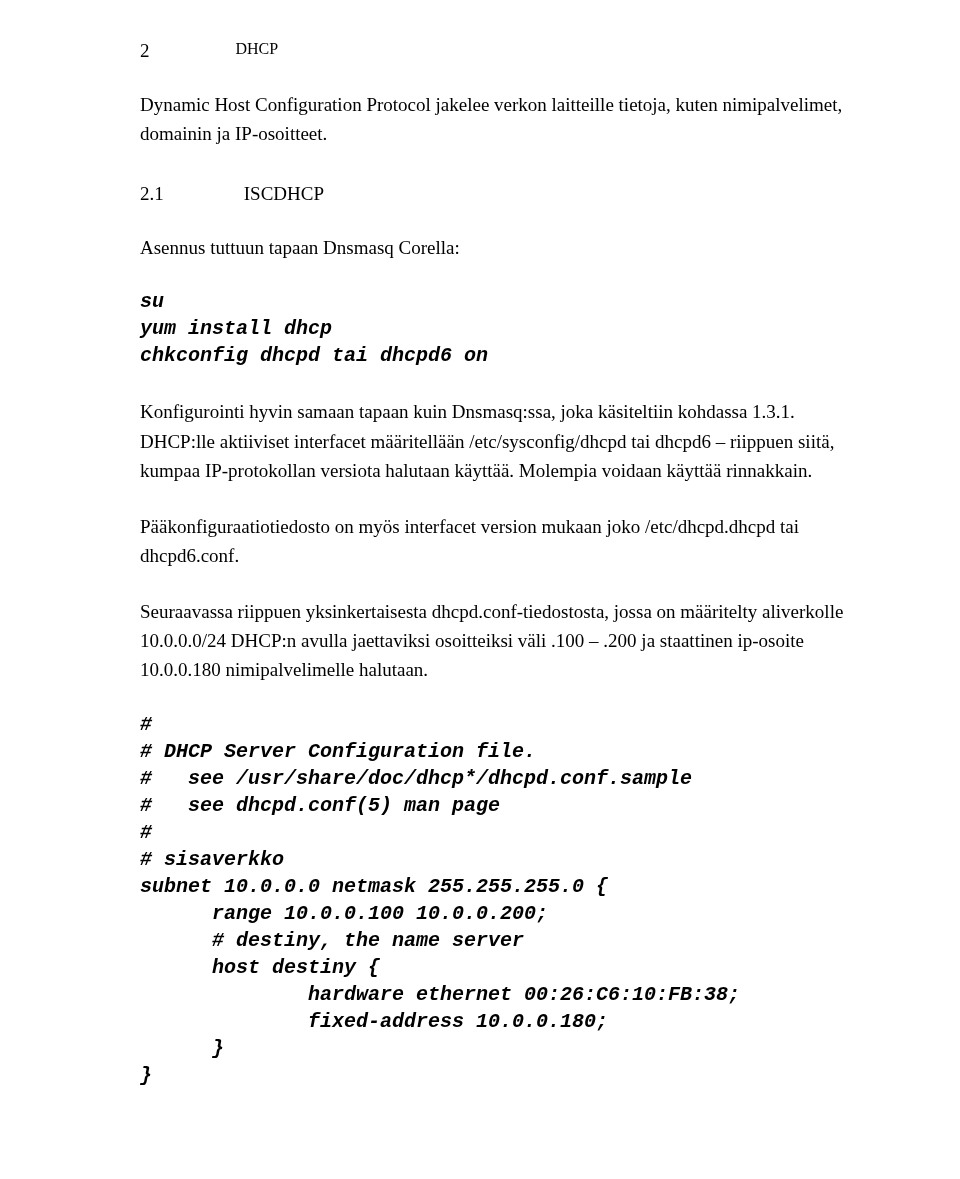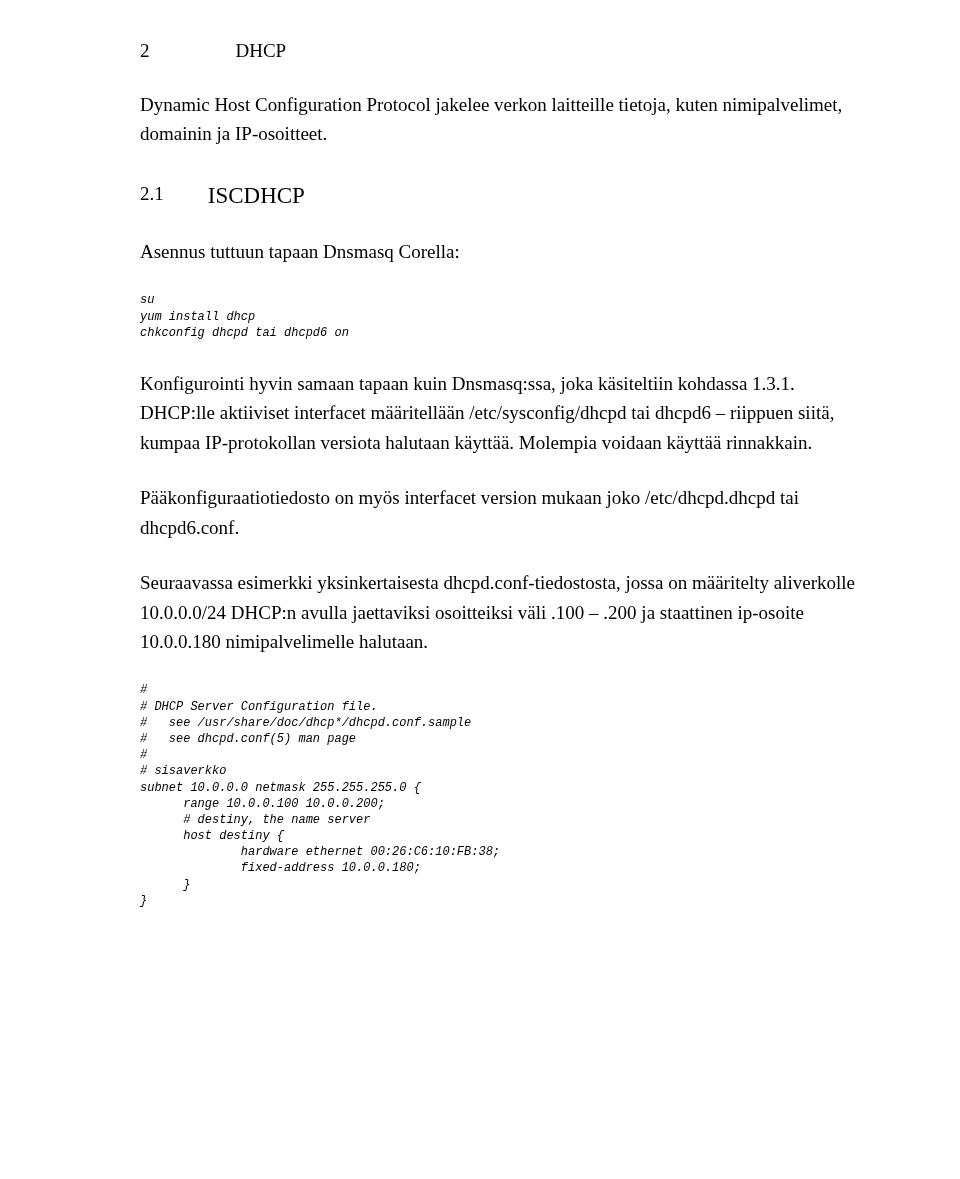--- a/index.html
+++ b/index.html
@@ -17,47 +17,48 @@
   .section-row {
     display: flex;
     gap: 86px;
     margin-bottom: 28px;
   }
   .section-num {
     font-size: 19px;
     flex: 0 0 auto;
   }
   .section-title {
-    font-size: 19px;
+    font-size: 16px;
   }
   .body-text {
     font-size: 19px;
     line-height: 1.55;
     margin: 0 0 26px 0;
   }
   .mono {
     font-family: "Courier New", Courier, monospace;
-    font-size: 12px;
-    font-weight: normal;
+    font-size: 20px;
+    font-weight: bold;
     font-style: italic;
     line-height: 1.35;
     white-space: pre;
     margin: 0 0 28px 0;
   }
   .sub-section-row {
     display: flex;
     gap: 44px;
     margin: 34px 0 28px 0;
   }
   .sub-section-num {
     font-size: 19px;
     flex: 0 0 auto;
   }
   .sub-section-title {
-    font-size: 23px;
+    font-size: 19px;
+    margin-left: 36px;
   }
   b { font-weight: normal; }
 </style>
 </head>
 <body>
 
 <div class="page">
 
   <div class="section-row">
     <div class="section-num">2</div>
@@ -79,21 +80,21 @@
 
   <p class="body-text">
     <span>Konfigurointi hyvin samaan tapaan kuin Dnsmasq:ssa, joka käsiteltiin kohdassa 1.3.1. DHCP:lle aktiiviset interfacet määritellään </span><b>/etc/sysconfig/dhcpd</b><span> tai </span><b>dhcpd6</b><span> – riippuen siitä, kumpaa IP-protokollan versiota halutaan käyttää. Molempia voidaan käyttää rinnakkain.</span>
   </p>
 
   <p class="body-text">
     <span>Pääkonfiguraatiotiedosto on myös interfacet version mukaan joko </span><b>/etc/dhcpd.dhcpd</b><span> tai </span><b>dhcpd6.conf</b><span>.</span>
   </p>
 
   <p class="body-text">
-    <span>Seuraavassa esimerkki yksinkertaisesta </span><b>dhcpd.conf</b><span>-tiedostosta, jossa on määritelty aliverkolle 10.0.0.0/24 DHCP:n avulla jaettaviksi osoitteiksi väli </span><b>.100</b><span> – </span><b>.200</b><span> ja staattinen ip-osoite </span><b>10.0.0.180</b><span> nimipalvelimelle </span><b>halutaan</b><span>.</span>
+    <span>Seuraavassa riippuen yksinkertaisesta </span><b>dhcpd.conf</b><span>-tiedostosta, jossa on määritelty aliverkolle 10.0.0.0/24 DHCP:n avulla jaettaviksi osoitteiksi väli </span><b>.100</b><span> – </span><b>.200</b><span> ja staattinen ip-osoite </span><b>10.0.0.180</b><span> nimipalvelimelle </span><b>halutaan</b><span>.</span>
   </p>
 
   <div class="mono">#
 # DHCP Server Configuration file.
 #   see /usr/share/doc/dhcp*/dhcpd.conf.sample
 #   see dhcpd.conf(5) man page
 #
 # sisaverkko
 subnet 10.0.0.0 netmask 255.255.255.0 {
       range 10.0.0.100 10.0.0.200;

